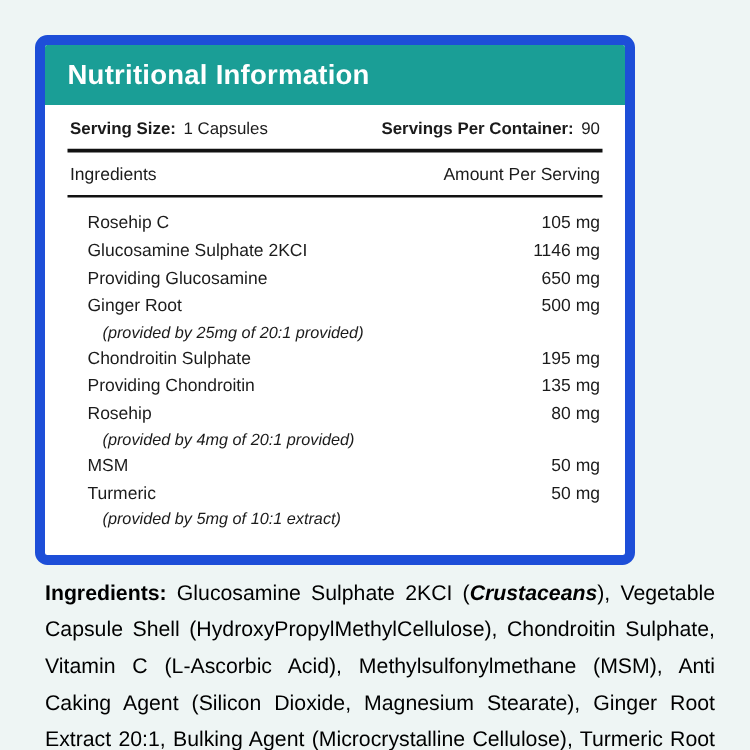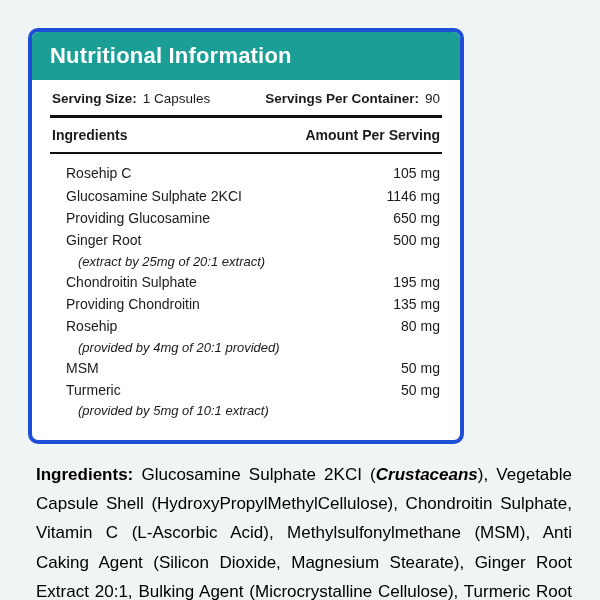--- a/index.html
+++ b/index.html
@@ -12,23 +12,23 @@
     background: #eef5f4;
     font-family: "Liberation Sans", sans-serif;
     color: #1b1b1b;
     -webkit-font-smoothing: antialiased;
   }
 
   .panel {
     position: absolute;
     left: 28px;
     top: 28px;
-    width: 436px;
+    width: 480px;
     background: #ffffff;
-    border: 4px solid #1d4ed8;
+    border: 8px solid #1d4ed8;
     border-radius: 10px;
     box-sizing: border-box;
     overflow: hidden;
   }
 
   .header {
     background: #1a9e96;
     height: 48px;
     display: flex;
     align-items: center;
@@ -67,21 +67,21 @@
     border-bottom: 3px solid #111111;
   }
   .rule-mid {
     border-bottom: 2px solid #111111;
   }
 
   .col-head {
     display: flex;
     justify-content: space-between;
     font-size: 14px;
-    font-weight: bold;
+    font-weight: normal;
     padding: 9px 2px 9px 2px;
   }
 
   .nutrients {
     padding: 8px 2px 10px 2px;
   }
   .nut-row {
     display: flex;
     justify-content: space-between;
     align-items: baseline;
@@ -166,21 +166,21 @@
 
       <div class="nut-row">
         <span class="name">Providing Glucosamine</span>
         <span class="amount">650 mg</span>
       </div>
 
       <div class="nut-row">
         <span class="name">Ginger Root</span>
         <span class="amount">500 mg</span>
       </div>
-      <div class="note-row">(extract by 25mg of 20:1 extract)</div>
+      <div class="note-row">(provided by 25mg of 20:1 provided)</div>
 
       <div class="nut-row">
         <span class="name">Chondroitin Sulphate</span>
         <span class="amount">195 mg</span>
       </div>
 
       <div class="nut-row">
         <span class="name">Providing Chondroitin</span>
         <span class="amount">135 mg</span>
       </div>

